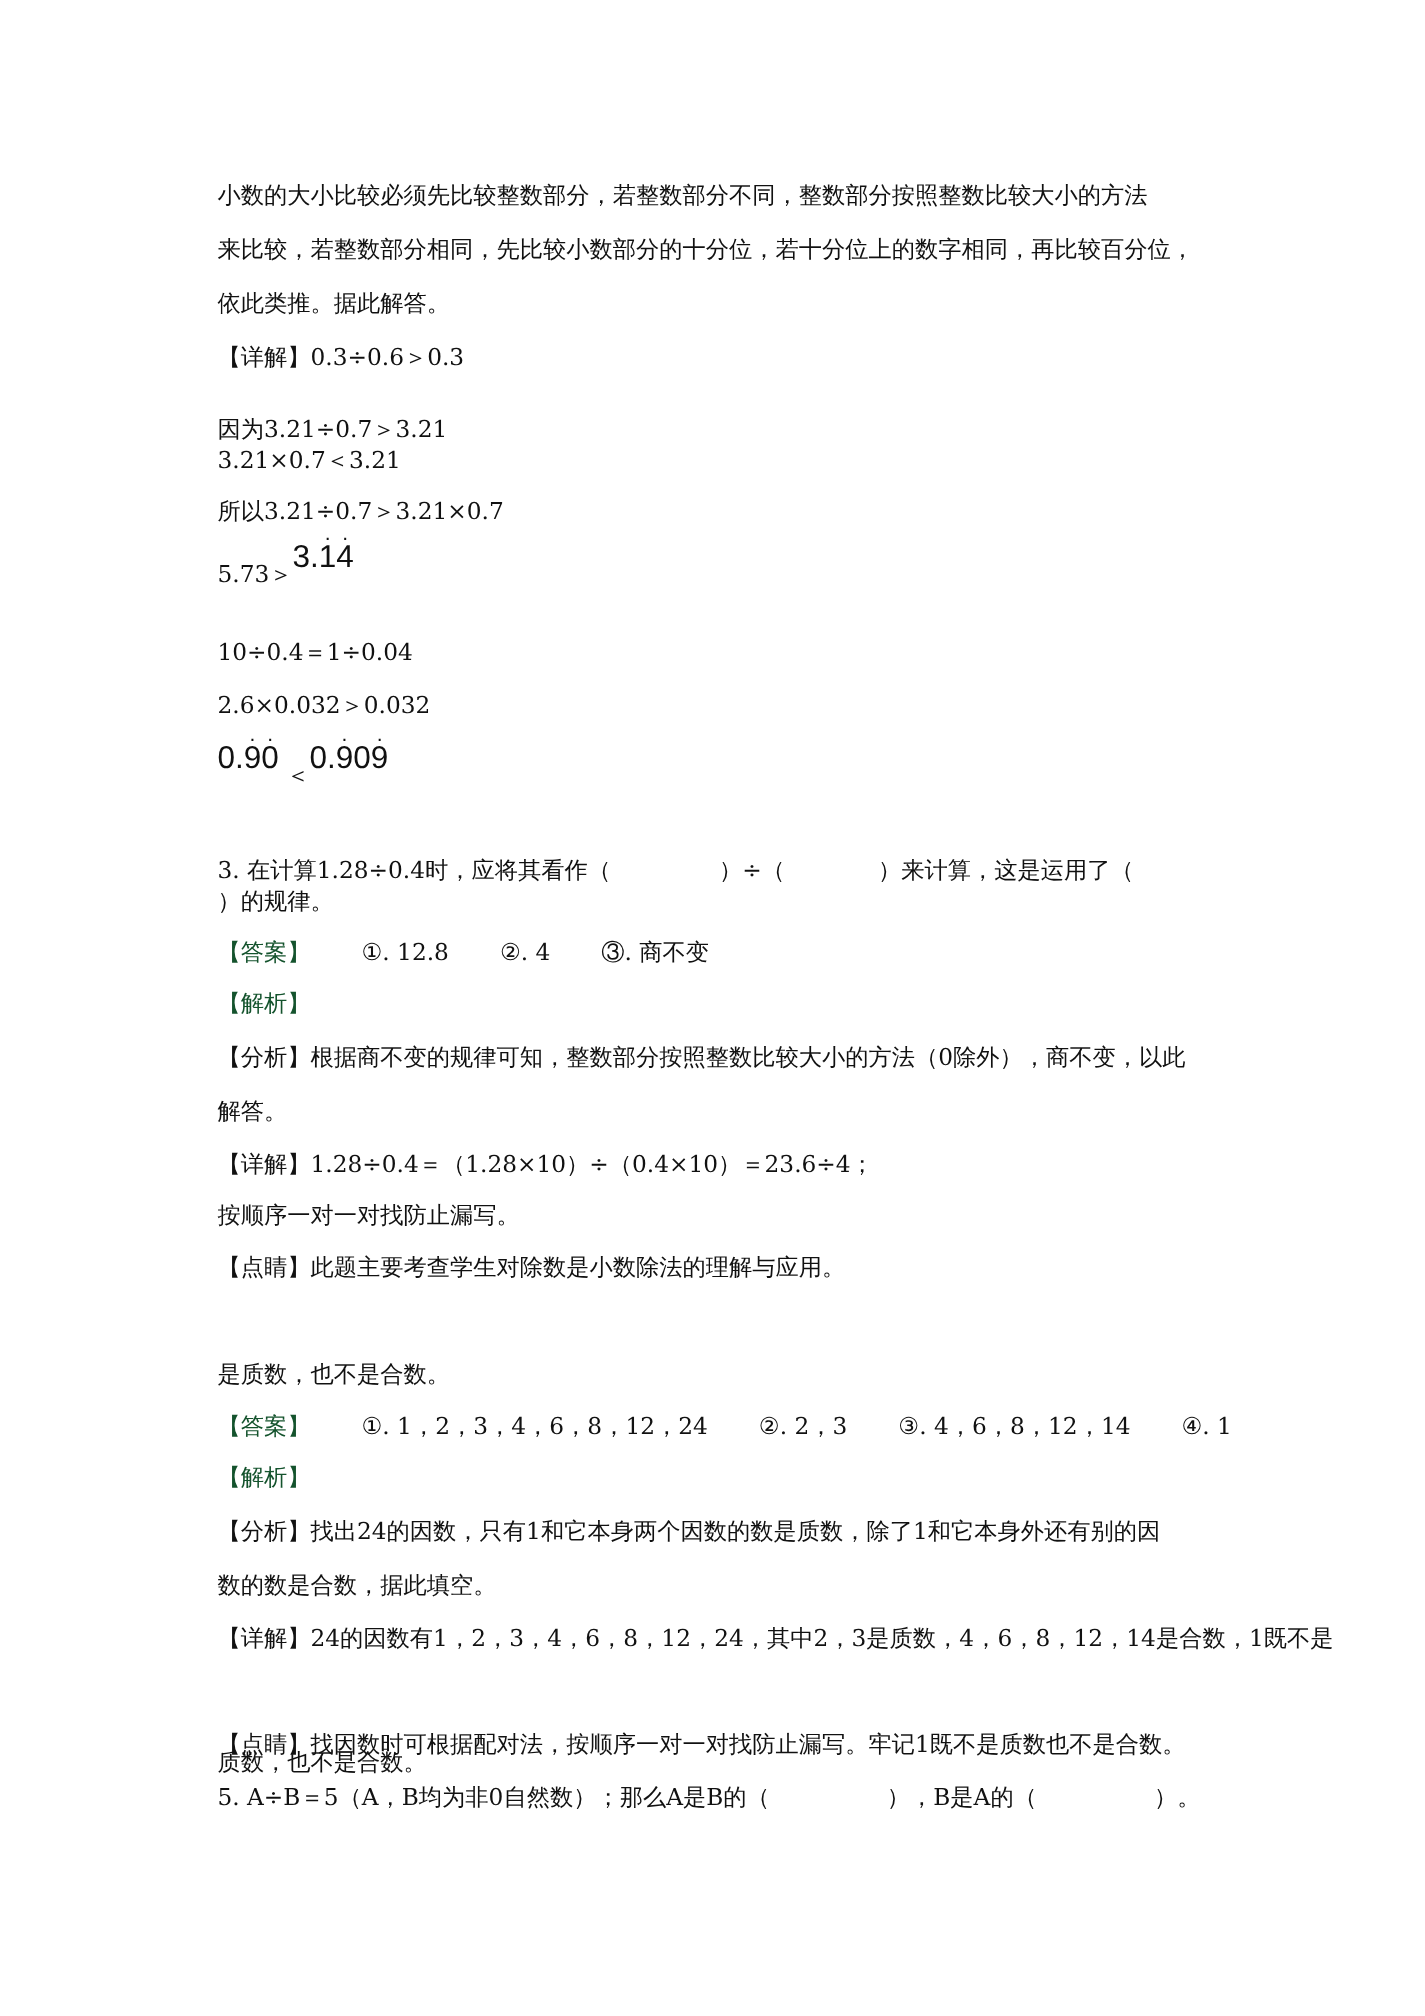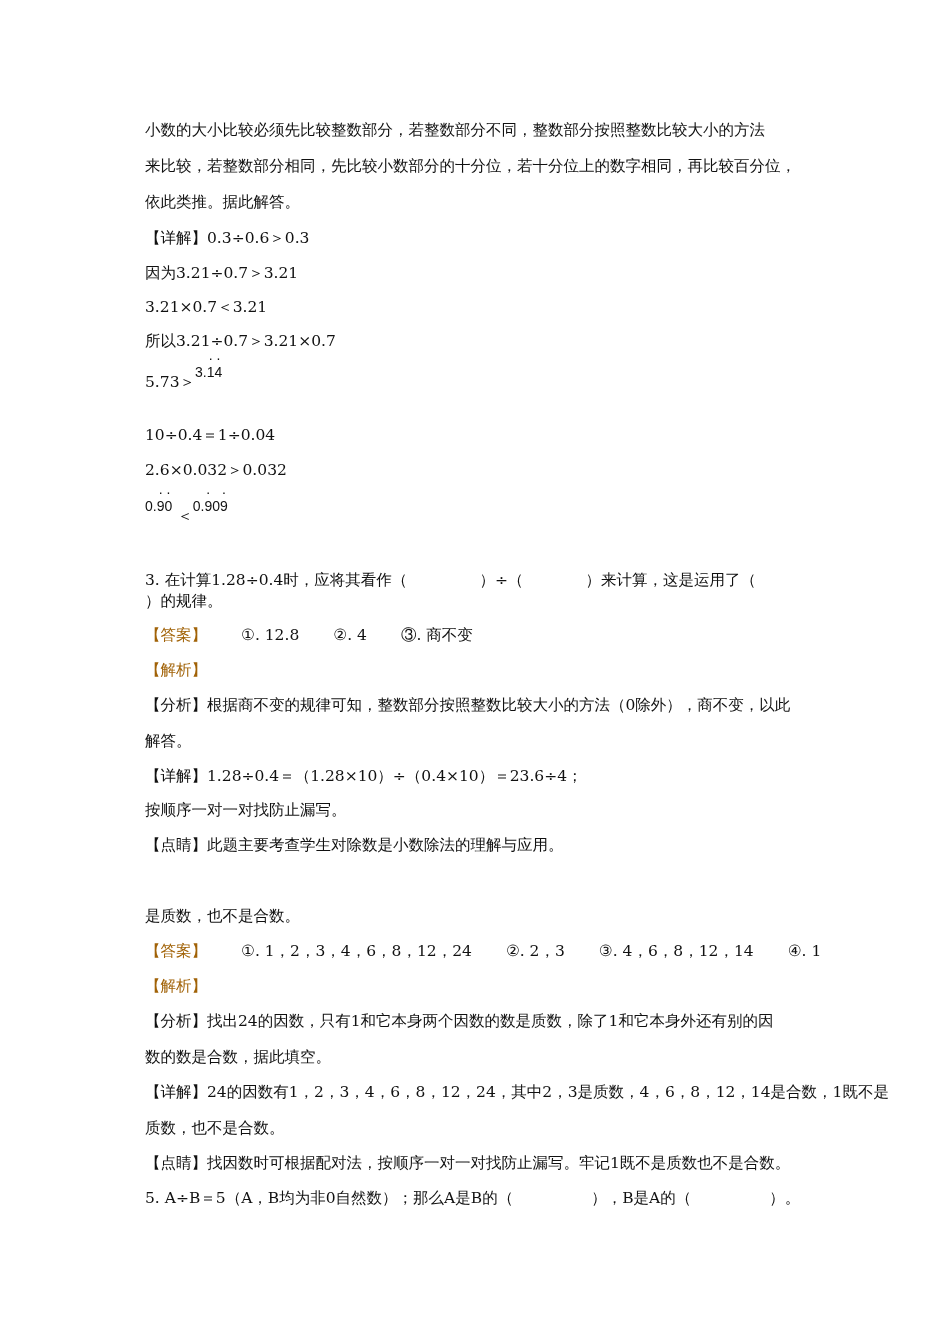--- a/index.html
+++ b/index.html
@@ -1,38 +1,38 @@
 <!DOCTYPE html>
 <html><head>
 <meta charset="utf-8">
 <style>
   html, body { margin: 0; padding: 0; background: #ffffff; }
   body { width: 950px; height: 1344px; position: relative; overflow: hidden;
          font-family: "DejaVu Serif", "Liberation Serif", serif; color: #111; }
   .page { position: absolute; left: 0; top: 0; width: 950px; height: 1344px; }
   .line { position: absolute; left: 145px; white-space: nowrap; font-size: 15.5px; line-height: 20px; }
-  .label-blue { color: #a16207; }
-  .math { font-family: "Liberation Sans", "DejaVu Sans", sans-serif; font-size: 14px; position: relative; }
+  .label-blue { color: #14532d; font-family: Liberation Mono, monospace; }
+  .math { font-family: "Liberation Sans", "DejaVu Sans", sans-serif; font-size: 21px; position: relative; }
   .dot { position: relative; display: inline-block; }
   .dot::before { content: "."; position: absolute; top: -12px; left: 50%; transform: translateX(-50%); font-size: 14px; line-height: 10px; }
   .gap { display: inline-block; }
 </style>
 </head>
 <body>
 
 <div class="page">
 
   <div class="line" style="top:120px">小数的大小比较必须先比较整数部分，若整数部分不同，整数部分按照整数比较大小的方法</div>
   <div class="line" style="top:156px">来比较，若整数部分相同，先比较小数部分的十分位，若十分位上的数字相同，再比较百分位，</div>
   <div class="line" style="top:192px">依此类推。据此解答。</div>
 
   <div class="line" style="top:228px">
     <span>【详解】</span><span>0.3÷0.6＞0.3</span>
   </div>
-  <div class="line" style="top:263px">因为3.21÷0.7＞3.21</div>
+  <div class="line" style="top:276px">因为3.21÷0.7＞3.21</div>
   <div class="line" style="top:297px">3.21×0.7＜3.21</div>
   <div class="line" style="top:331px">所以3.21÷0.7＞3.21×0.7</div>
 
   <div class="line" style="top:372px">
     <span>5.73＞</span><span class="math" style="top:-10px"><span>3.</span><span class="dot">1</span><span class="dot">4</span></span>
   </div>
 
   <div class="line" style="top:425px">10÷0.4＝1÷0.04</div>
   <div class="line" style="top:460px">2.6×0.032＞0.032</div>
 
@@ -60,20 +60,20 @@
   <div class="line" style="top:906px">是质数，也不是合数。</div>
 
   <div class="line" style="top:941px">
     <span class="label-blue">【答案】</span><span class="gap" style="width:34px"></span><span>①. 1，2，3，4，6，8，12，24</span><span class="gap" style="width:34px"></span><span>②. 2，3</span><span class="gap" style="width:34px"></span><span>③. 4，6，8，12，14</span><span class="gap" style="width:34px"></span><span>④. 1</span>
   </div>
 
   <div class="line label-blue" style="top:976px">【解析】</div>
   <div class="line" style="top:1011px"><span>【分析】</span><span>找出24的因数，只有1和它本身两个因数的数是质数，除了1和它本身外还有别的因</span></div>
   <div class="line" style="top:1047px">数的数是合数，据此填空。</div>
   <div class="line" style="top:1082px"><span>【详解】</span><span>24的因数有1，2，3，4，6，8，12，24，其中2，3是质数，4，6，8，12，14是合数，1既不是</span></div>
-  <div class="line" style="top:1118px">质数，也不是合数。</div>
+  <div class="line" style="top:1165px">质数，也不是合数。</div>
   <div class="line" style="top:1153px"><span>【点睛】</span><span>找因数时可根据配对法，按顺序一对一对找防止漏写。牢记1既不是质数也不是合数。</span></div>
 
   <div class="line" style="top:1188px">
     <span>5.  A÷B＝5（A，B均为非0自然数）；那么A是B的（</span><span class="gap" style="width:78px"></span><span>），B是A的（</span><span class="gap" style="width:78px"></span><span>）。</span>
   </div>
 
 </div>
 
 </body></html>

